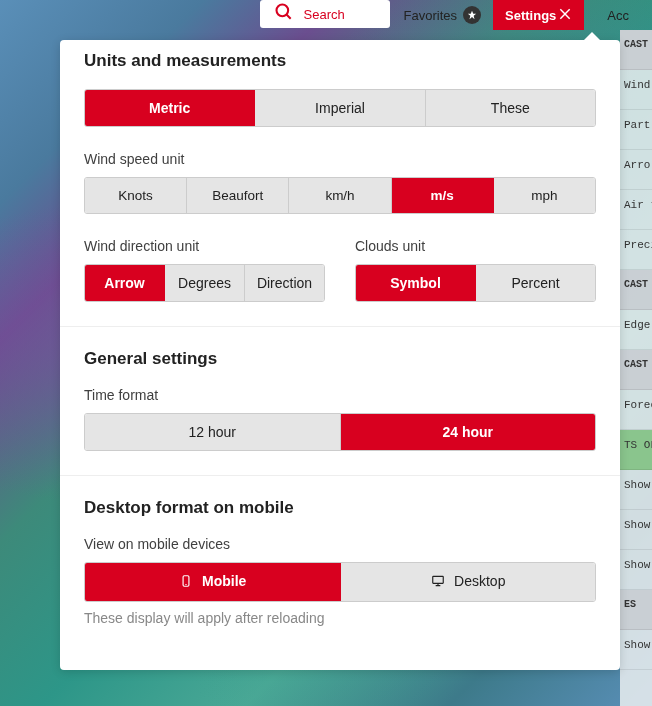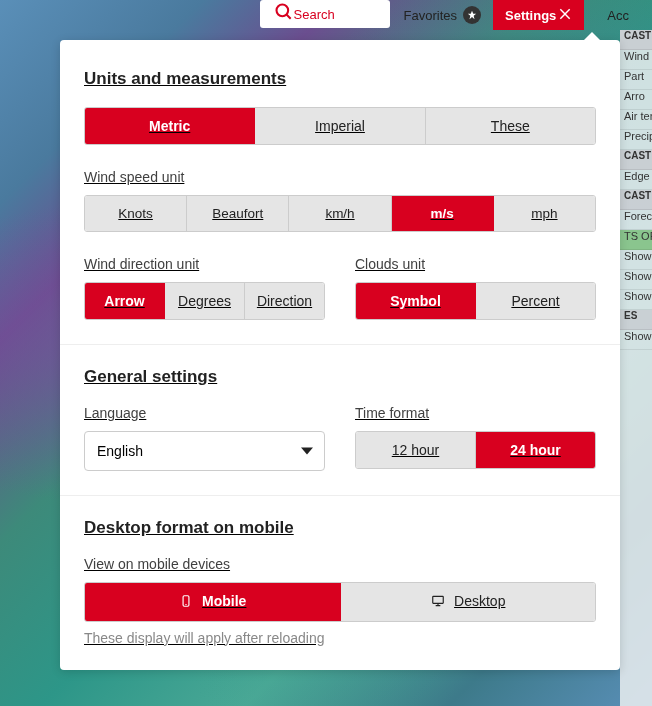--- a/index.html
+++ b/index.html
@@ -1,32 +1,32 @@
 <!DOCTYPE html>
 <html><head>
 <meta charset="utf-8">
 <style>
 * { box-sizing: border-box; margin: 0; padding: 0; font-family: -apple-system, BlinkMacSystemFont, "Segoe UI", Arial, sans-serif; }
 body { width: 652px; height: 706px; overflow: hidden; position: relative; background: linear-gradient(135deg, #5a8fb8 0%, #4a7a9e 15%, #6b4e8f 25%, #3d8a7a 40%, #2d9688 55%, #4aa896 70%, #3d7a8a 85%, #5a8fb8 100%); }
 .bg-swirl { position: absolute; inset: 0; background: radial-gradient(ellipse at 15% 50%, rgba(120,80,160,0.6) 0%, transparent 30%), radial-gradient(ellipse at 50% 70%, rgba(60,160,140,0.5) 0%, transparent 40%), radial-gradient(ellipse at 80% 30%, rgba(80,120,180,0.4) 0%, transparent 35%); }
 .topbar { position: absolute; top: 0; left: 0; right: 0; height: 30px; display: flex; align-items: stretch; justify-content: flex-end; z-index: 5; }
-.search-box { background: #fff; border-radius: 3px; display: flex; align-items: center; padding: 8px 14px; margin: 0 2px 2px 2px; width: 130px; }
+.search-box { background: #fff; border-radius: 3px; display: flex; align-items: center; padding: 8px 14px; margin: 0 2px 2px 2px; gap: 10px; width: 130px; }
 .search-icon svg { width: 20px; height: 20px; stroke: #d8001f; stroke-width: 2.5; fill: none; }
 .search-text { color: #d8001f; font-size: 13px; font-weight: 500; }
 .fav-tab { display: flex; align-items: center; gap: 6px; padding: 0 12px; color: #222; font-size: 13px; }
 .fav-icon { width: 18px; height: 18px; background: #333; border-radius: 50%; display: flex; align-items: center; justify-content: center; }
 .fav-icon svg { width: 10px; height: 10px; fill: #fff; }
 .settings-tab { background: #d8001f; color: #fff; display: flex; align-items: center; gap: 2px; padding: 0 12px; font-size: 13px; font-weight: 600; }
 .close-x svg { width: 14px; height: 14px; stroke: #fff; stroke-width: 2.5; }
 .acc-tab { display: flex; align-items: center; padding: 0 23px; color: #222; font-size: 13px; }
 
 .panel-wrap { position: absolute; top: 40px; left: 60px; width: 560px; height: 630px; z-index: 10; }
 .panel { background: #fff; border-radius: 4px; box-shadow: 0 2px 10px rgba(0,0,0,0.15); height: 100%; display: flex; }
 .panel-arrow { position: absolute; top: -8px; right: 20px; width: 0; height: 0; border-left: 8px solid transparent; border-right: 8px solid transparent; border-bottom: 8px solid #fff; }
-.panel-content { flex: 1; overflow-y: auto; padding: 29px 24px 10px 24px; text-decoration: underline; }
+.panel-content { flex: 1; overflow-y: auto; padding: 11px 24px 10px 24px; }
 .panel-content::-webkit-scrollbar { width: 10px; }
 .panel-content::-webkit-scrollbar-track { background: #f0f0f0; }
 .panel-content::-webkit-scrollbar-thumb { background: #bbb; border-radius: 2px; }
 
 .section-title { font-size: 17px; font-weight: 700; color: #222; margin-bottom: 18px; }
 .sub-label { font-size: 14px; color: #404040; margin-bottom: 10px; }
 .btn-group { display: flex; border: 1px solid #ccc; border-radius: 3px; overflow: hidden; margin-bottom: 24px; }
 .btn-group .seg { flex: 1; text-align: center; padding: 10px 0; font-size: 14px; color: #222; border-right: 1px solid #ccc; cursor: pointer; background: #e5e5e5; }
 .btn-group .seg:last-child { border-right: none; }
 .btn-group .seg.active { background: #d8001f; color: #fff; font-weight: 600; border-right-color: #d8001f; }
@@ -35,21 +35,21 @@
 .col { flex: 1; }
 .divider { border: none; border-top: 1px solid #eee; margin: 0 -24px 22px -24px; }
 .select-wrap { position: relative; }
 .select-wrap select { width: 100%; padding: 11px 12px; font-size: 14px; border: 1px solid #ccc; border-radius: 4px; appearance: none; background: #fff; cursor: pointer; }
 .select-arrow { position: absolute; right: 12px; top: 50%; transform: translateY(-50%); pointer-events: none; width: 0; height: 0; border-left: 6px solid transparent; border-right: 6px solid transparent; border-top: 7px solid #222; }
 .seg .dev-icon { display: inline-block; vertical-align: middle; margin-right: 8px; }
 .seg .dev-icon svg { width: 16px; height: 14px; }
 .hint { font-size: 14px; color: #888; margin-top: 6px; }
 
 .side-strip { position: absolute; top: 30px; right: 0; width: 32px; height: 676px; background: rgba(235,238,240,0.85); z-index: 2; font-size: 11px; color: #333; overflow: hidden; }
-.side-strip .row { height: 20px; border-bottom: 1px solid rgba(0,0,0,0.08); padding: 0 0 0 4px; white-space: nowrap; }
+.side-strip .row { height: 40px; border-bottom: 1px solid rgba(0,0,0,0.08); padding: 9px 0 0 4px; white-space: nowrap; font-family: Liberation Mono, monospace; }
 .side-strip .hdr { background: rgba(200,205,210,0.9); font-weight: 600; font-size: 10px; }
 .side-strip .grn { background: rgba(120,190,120,0.8); }
 </style>
 </head>
 <body>
 
 <div class="bg-swirl"></div>
 
 <div class="topbar">
   <div class="search-box">
@@ -137,29 +137,20 @@
           </div>
         </div>
       </div>
 
       <hr class="divider">
 
       <div class="section-title">General settings</div>
 
       <div class="row2">
         <div class="col">
-          <div class="sub-label">Language</div>
-          <div class="select-wrap">
-            <select>
-              <option>English</option>
-            </select>
-            <span class="select-arrow"></span>
-          </div>
-        </div>
-        <div class="col">
           <div class="sub-label">Time format</div>
           <div class="btn-group" style="margin-bottom:0">
             <div class="seg">12 hour</div>
             <div class="seg active">24 hour</div>
           </div>
         </div>
       </div>
 
       <hr class="divider">
 

